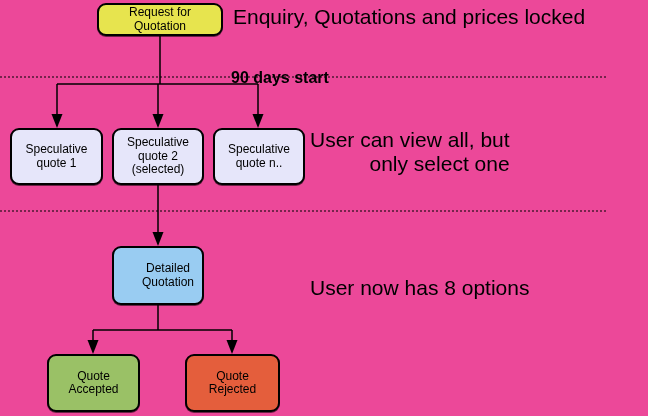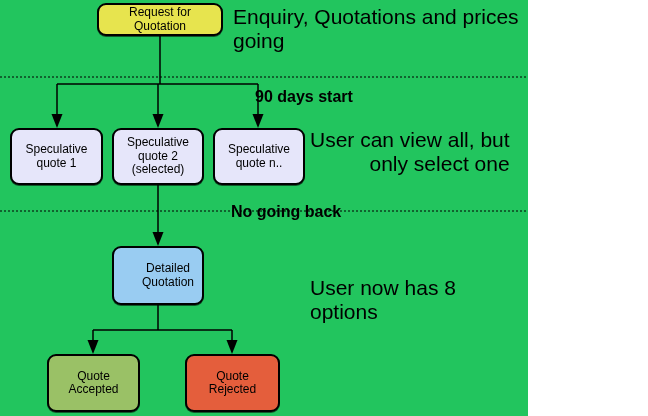--- a/index.html
+++ b/index.html
@@ -1,21 +1,21 @@
 <!DOCTYPE html>
 <html style="--request-fill: #e7e44e; --speculative-fill: #e6e6fa; --detailed-fill: #99ccf2; --accepted-fill: #9ac166; --rejected-fill: #e45e3c; --line: #000000;"><head>
 <meta charset="utf-8">
 <style>
   html, body { margin: 0; padding: 0; background: #fff; }
   body { font-family: "Liberation Sans", sans-serif; color: #000; }
   .canvas {
     position: relative;
-    width: 528px;
+    width: 648px;
     height: 416px;
-    background: #22c55e;
+    background: #ec4899;
     overflow: hidden;
   }
   .connector-layer {
     position: absolute;
     left: 0; top: 0;
     width: 648px; height: 416px;
     z-index: 0;
   }
   .node {
     position: absolute;
@@ -47,21 +47,21 @@
   .big-note {
     font-size: 21px;
     line-height: 24px;
   }
   .milestone {
     font-size: 16px;
     font-weight: bold;
     line-height: 17px;
   }
   .heading1   { left: 233px; top: 5px; }
-  .milestone1 { left: 255px; top: 69px; margin-top: 19px; }
+  .milestone1 { left: 231px; top: 69px; }
   .note1      { left: 310px; top: 128px; text-align: right; }
   .milestone2 { left: 231px; top: 203px; }
   .note2      { left: 310px; top: 276px; }
 </style>
 </head>
 <body>
 
 <div class="canvas">
 
   <svg class="connector-layer" width="648" height="416" viewBox="0 0 648 416">
@@ -99,20 +99,19 @@
 (selected)</div>
   <div class="node node-specn">Speculative
 quote n..</div>
   <div class="node node-detailed">Detailed
 Quotation</div>
   <div class="node node-accepted">Quote
 Accepted</div>
   <div class="node node-rejected">Quote
 Rejected</div>
 
-  <div class="annotation big-note heading1">Enquiry, Quotations and prices going</div>
+  <div class="annotation big-note heading1">Enquiry, Quotations and prices locked</div>
   <div class="annotation milestone milestone1">90 days start</div>
   <div class="annotation big-note note1">User can view all, but
 only select one</div>
-  <div class="annotation milestone milestone2">No going back</div>
   <div class="annotation big-note note2">User now has 8 options</div>
 
 </div>
 
 </body></html>

